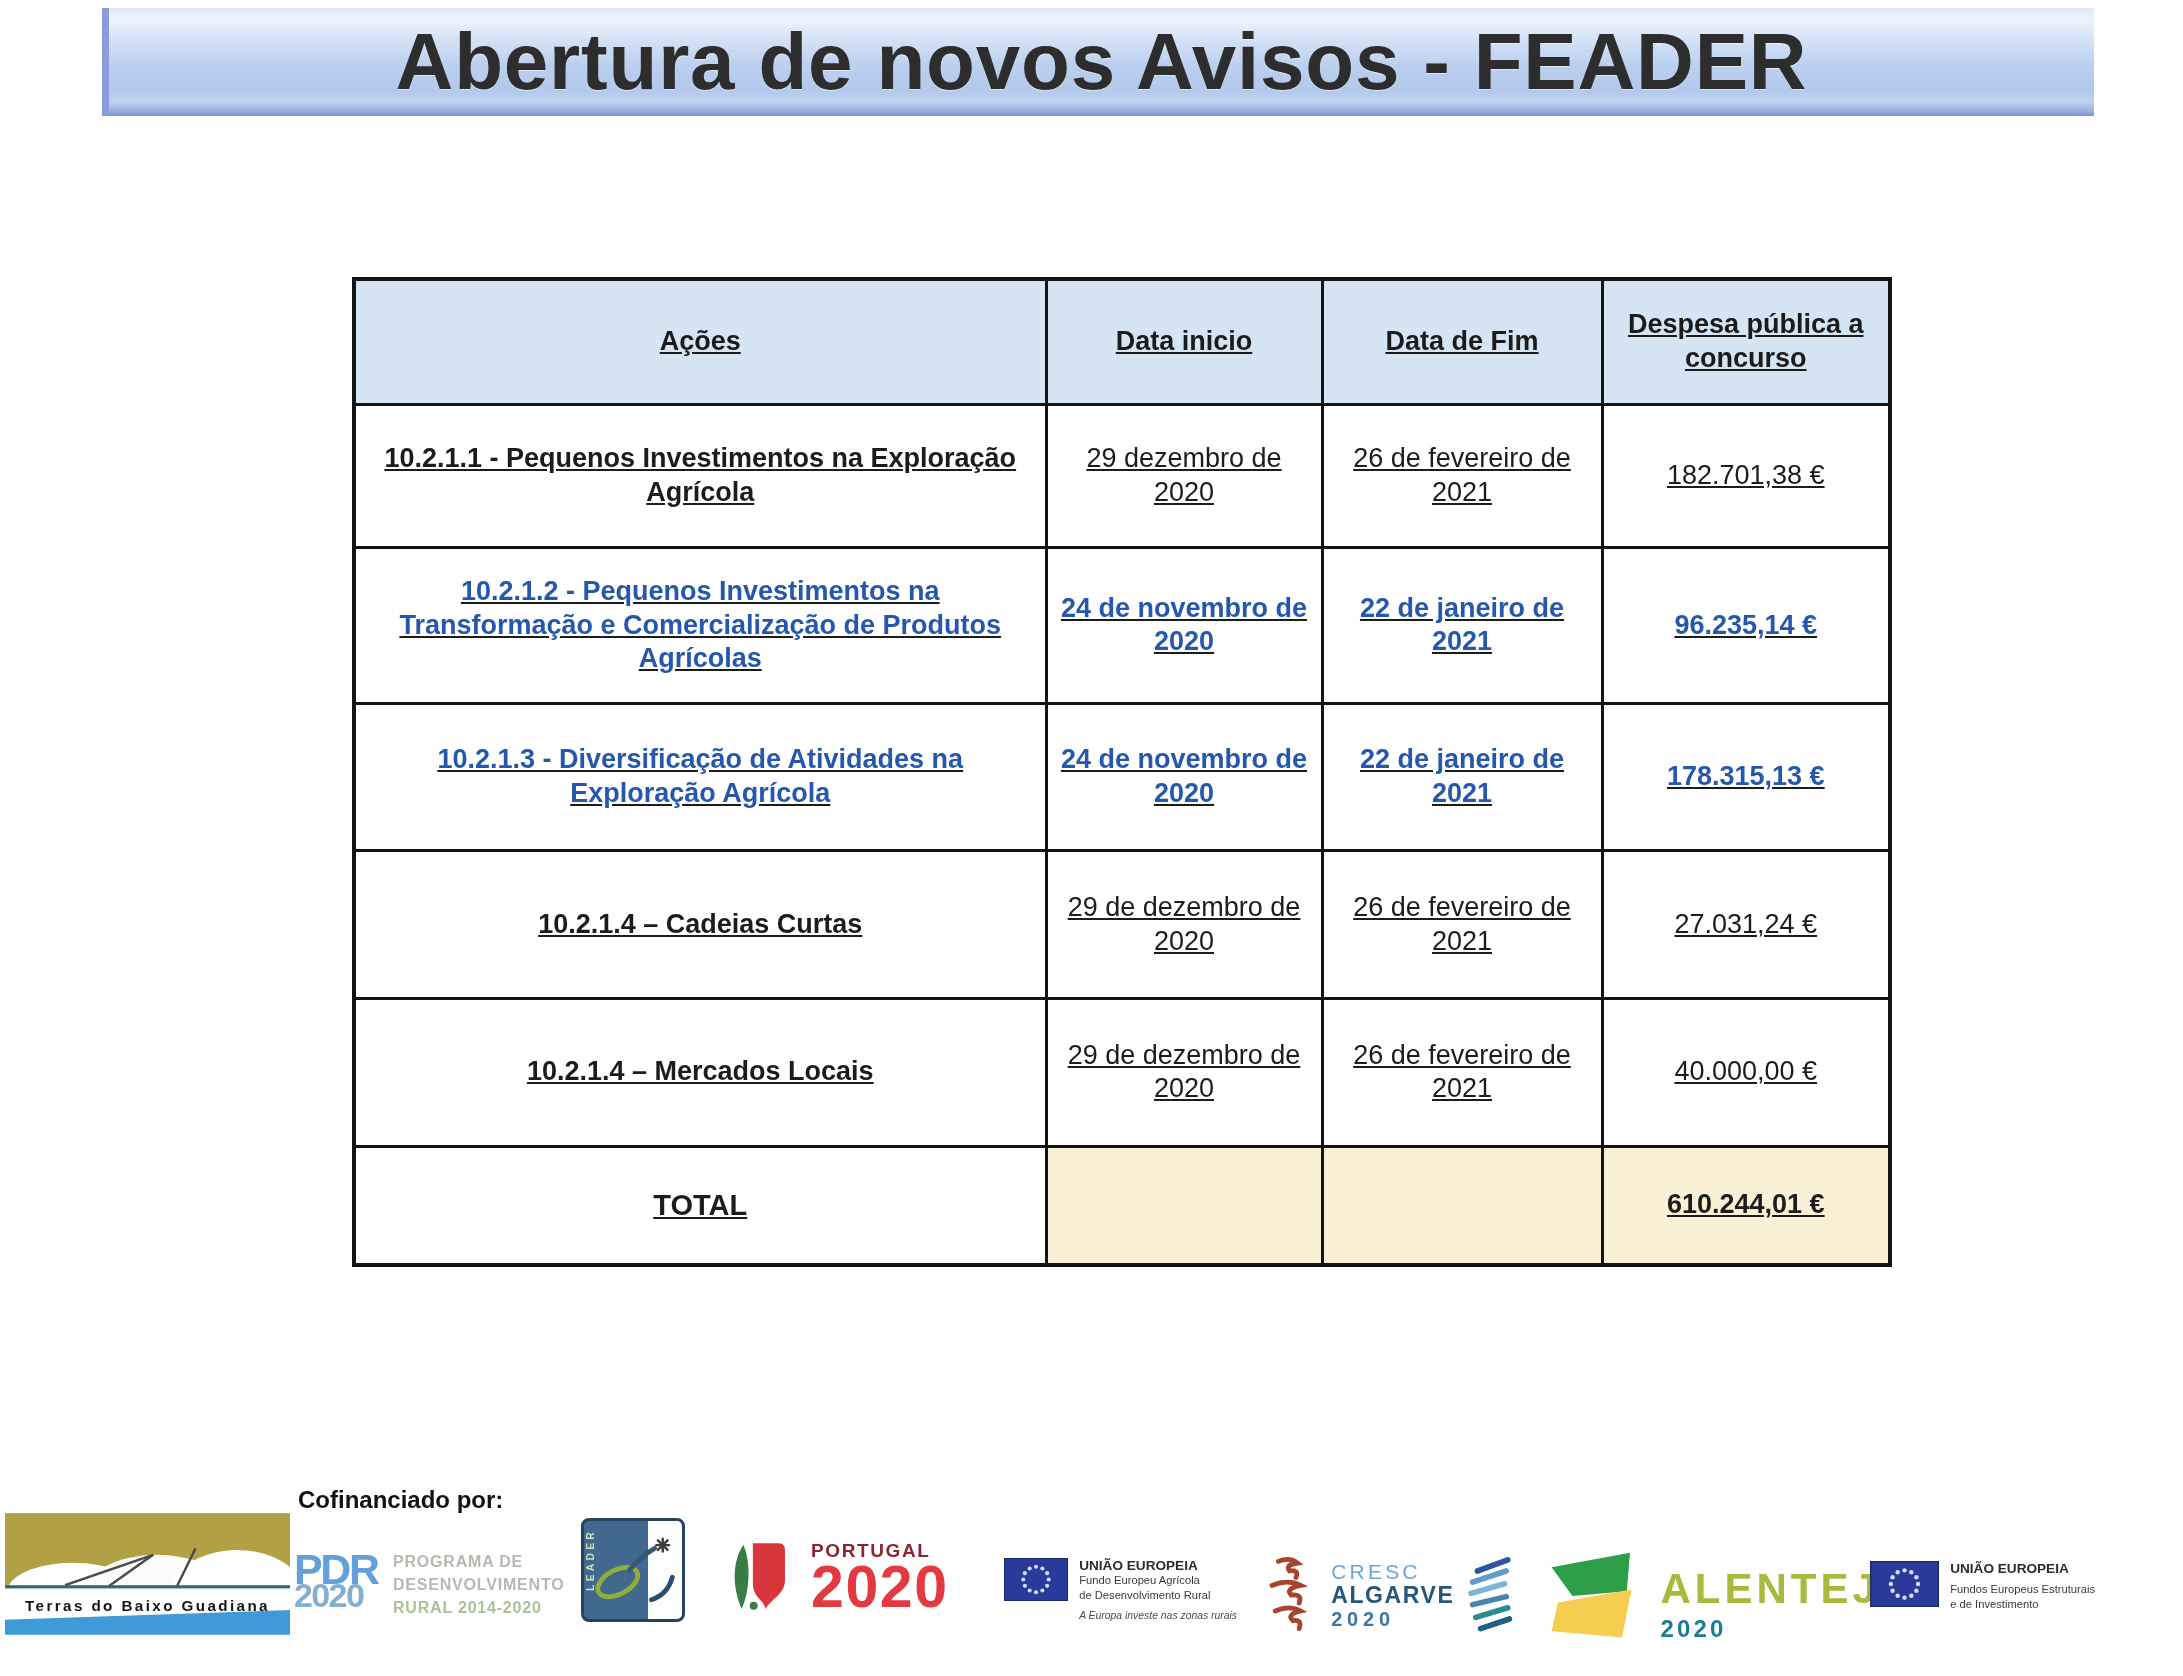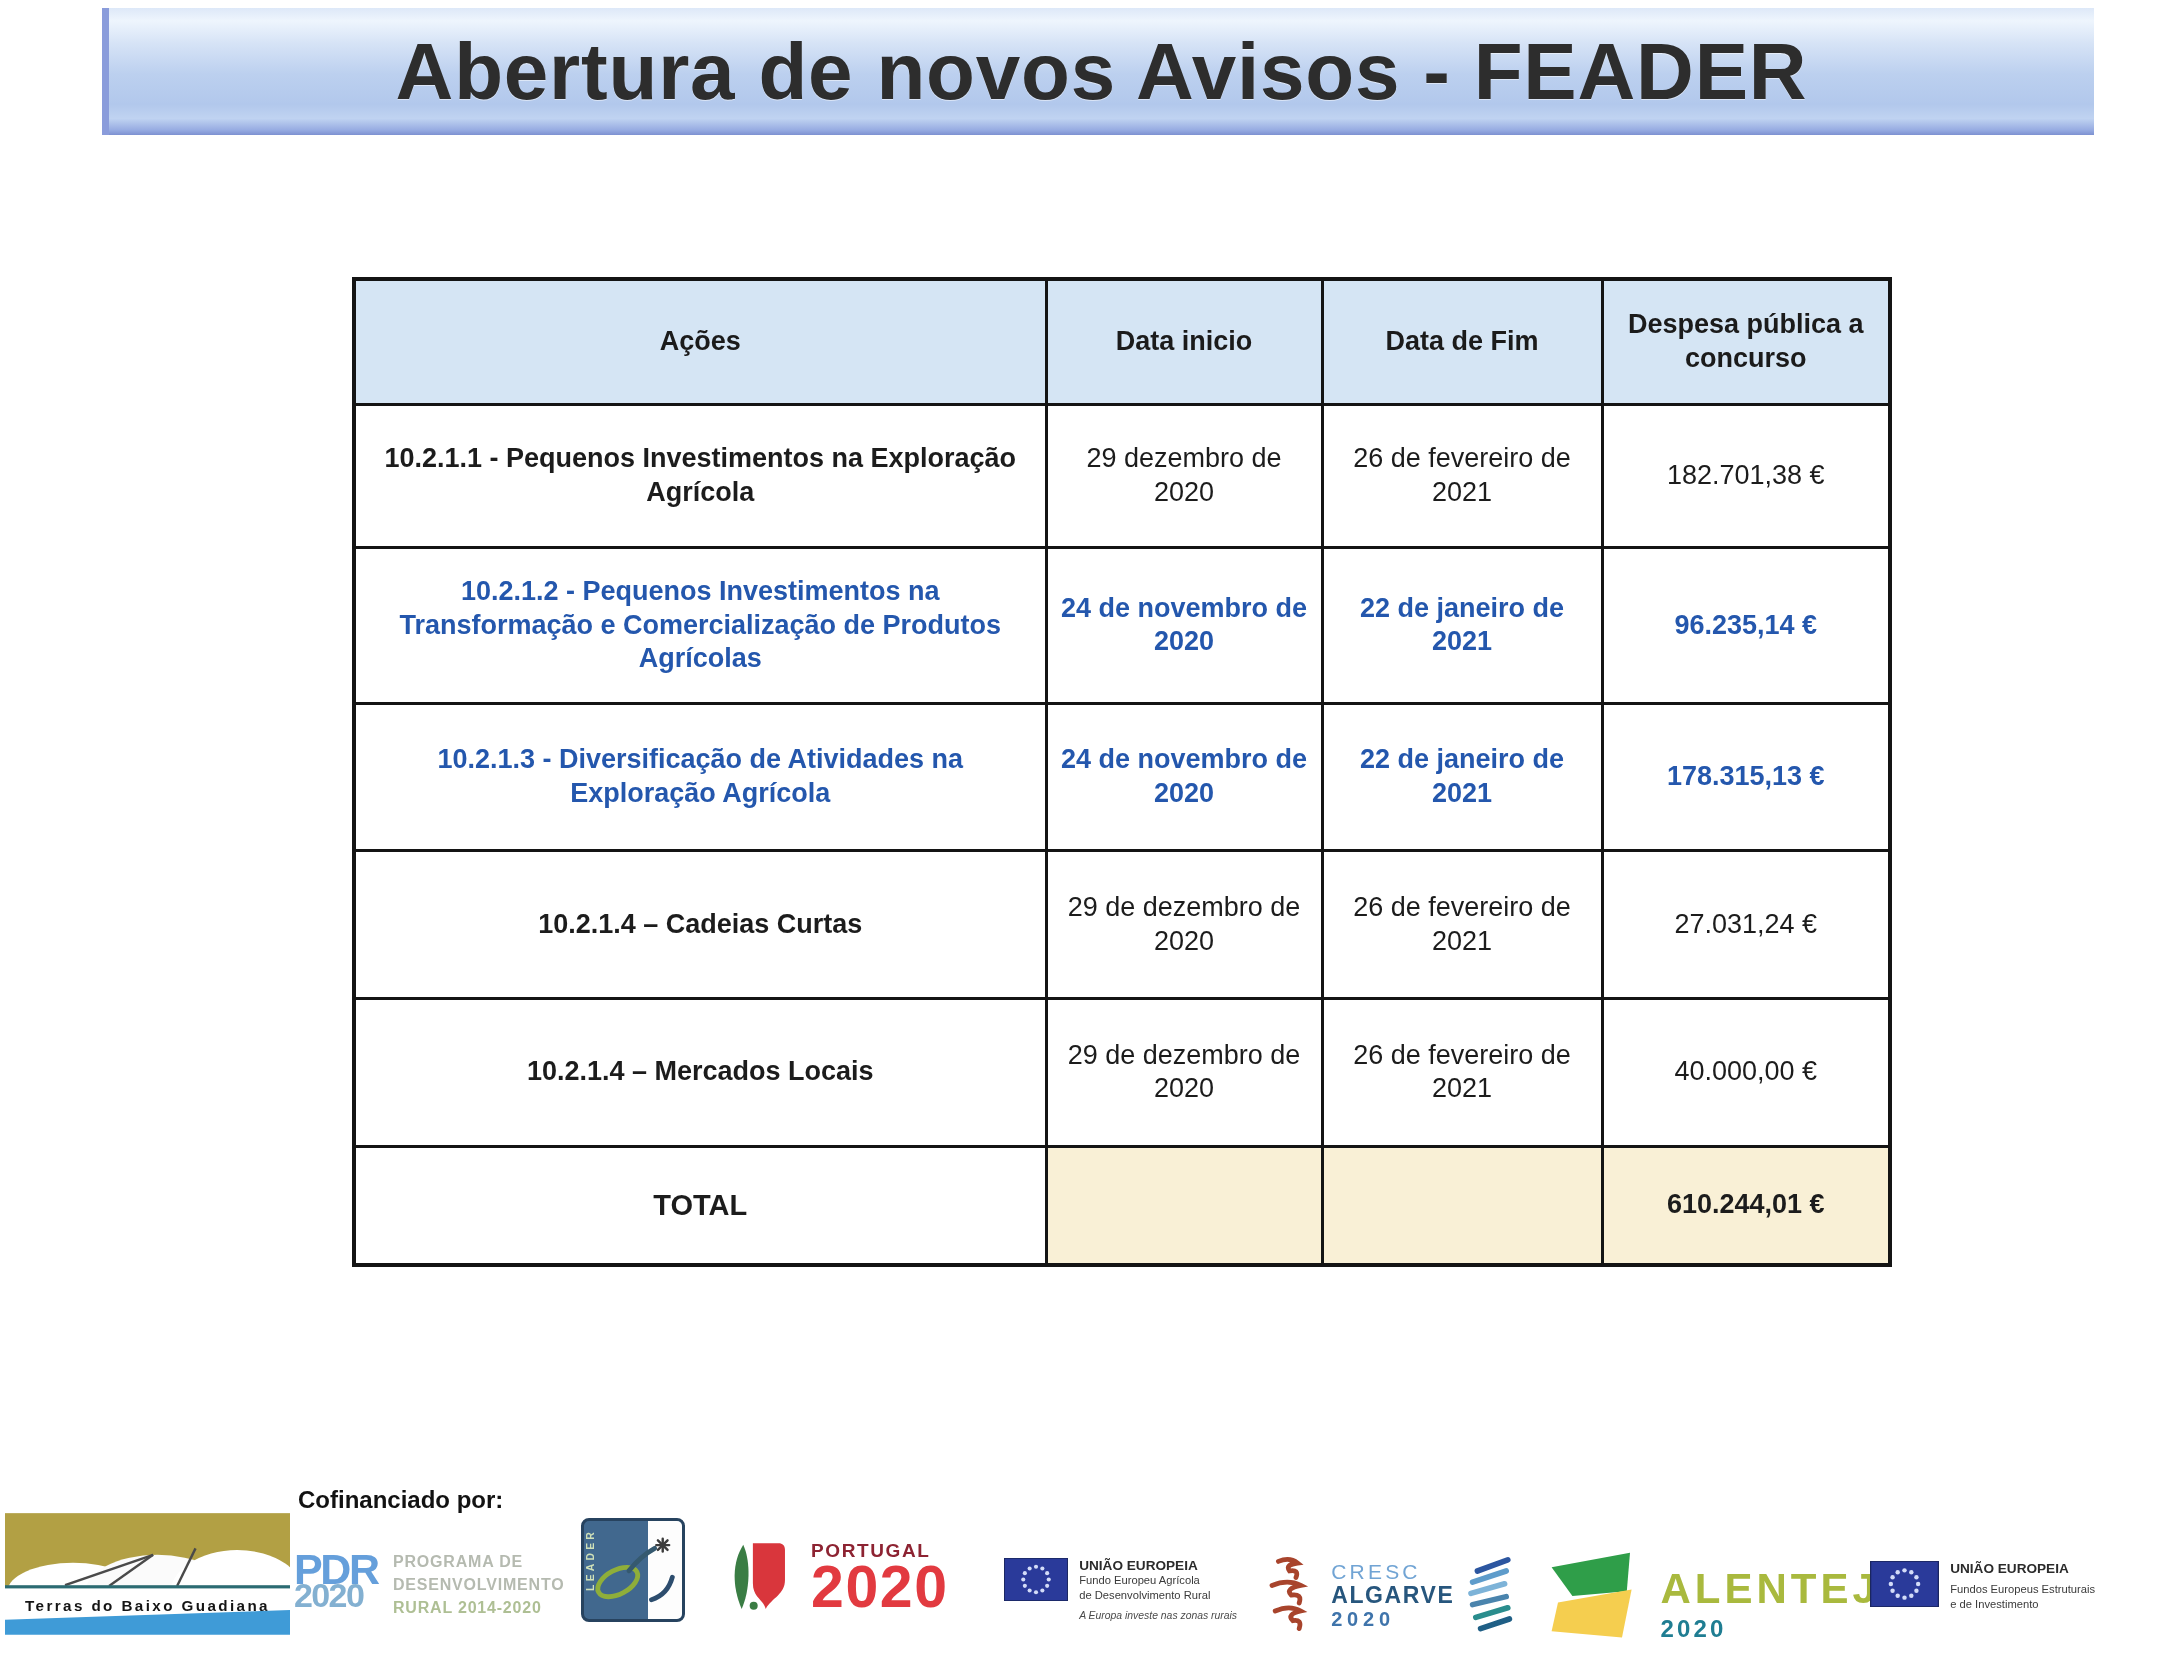--- a/index.html
+++ b/index.html
@@ -3,36 +3,37 @@
 <meta charset="utf-8">
 <style>
   html,body { margin:0; padding:0; }
   body {
     width:2183px; height:1676px; position:relative; background:#ffffff;
     font-family:"Liberation Sans", sans-serif; color:#1c1c1c; overflow:hidden;
   }
 
   
   .banner {
-    position:absolute; left:102px; top:8px; width:1985px; height:127px;
+    position:absolute; left:102px; top:8px; width:1985px; height:108px;
     background:linear-gradient(180deg,#dde8f8 0%, #eef5fd 10%, #d6e3f6 28%,
       #bcd0ef 52%, #b2c8ec 76%, #c0d3f1 87%, #97ace2 96%, #7d91d1 100%);
     border-left:7.2px solid #8a9cdb;
     display:flex; align-items:center; justify-content:center;
   }
   .banner .title {
     font-size:80px; font-weight:bold; color:#2d2d2d; letter-spacing:0.8px;
     text-shadow:0 0.8px 0 rgba(255,255,255,.5);
   }
 
   
   table.avisos {
     position:absolute; left:352px; top:277px; width:1535px;
     border-collapse:collapse; table-layout:fixed;
     border:4px solid #141414;
+    text-decoration:underline;
   }
   table.avisos th, table.avisos td {
     border:3.2px solid #141414; text-align:center; vertical-align:middle;
     padding:4.8px 8px; font-size:27px; line-height:1.25;
   }
   col.c1{width:692px;} col.c2{width:276px;} col.c3{width:280px;} col.c4{width:288px;}
   thead th { height:112px; background:#d5e5f4; font-weight:bold; font-size:29px; color:#1b1b1b; }
   tr.r1 td{height:131px;} tr.r2 td{height:143px;} tr.r3 td{height:135px;}
   tr.r4 td{height:135px;} tr.r5 td{height:135px;} tr.r6 td{height:134px;}
   tr.total td{height:106px;}

